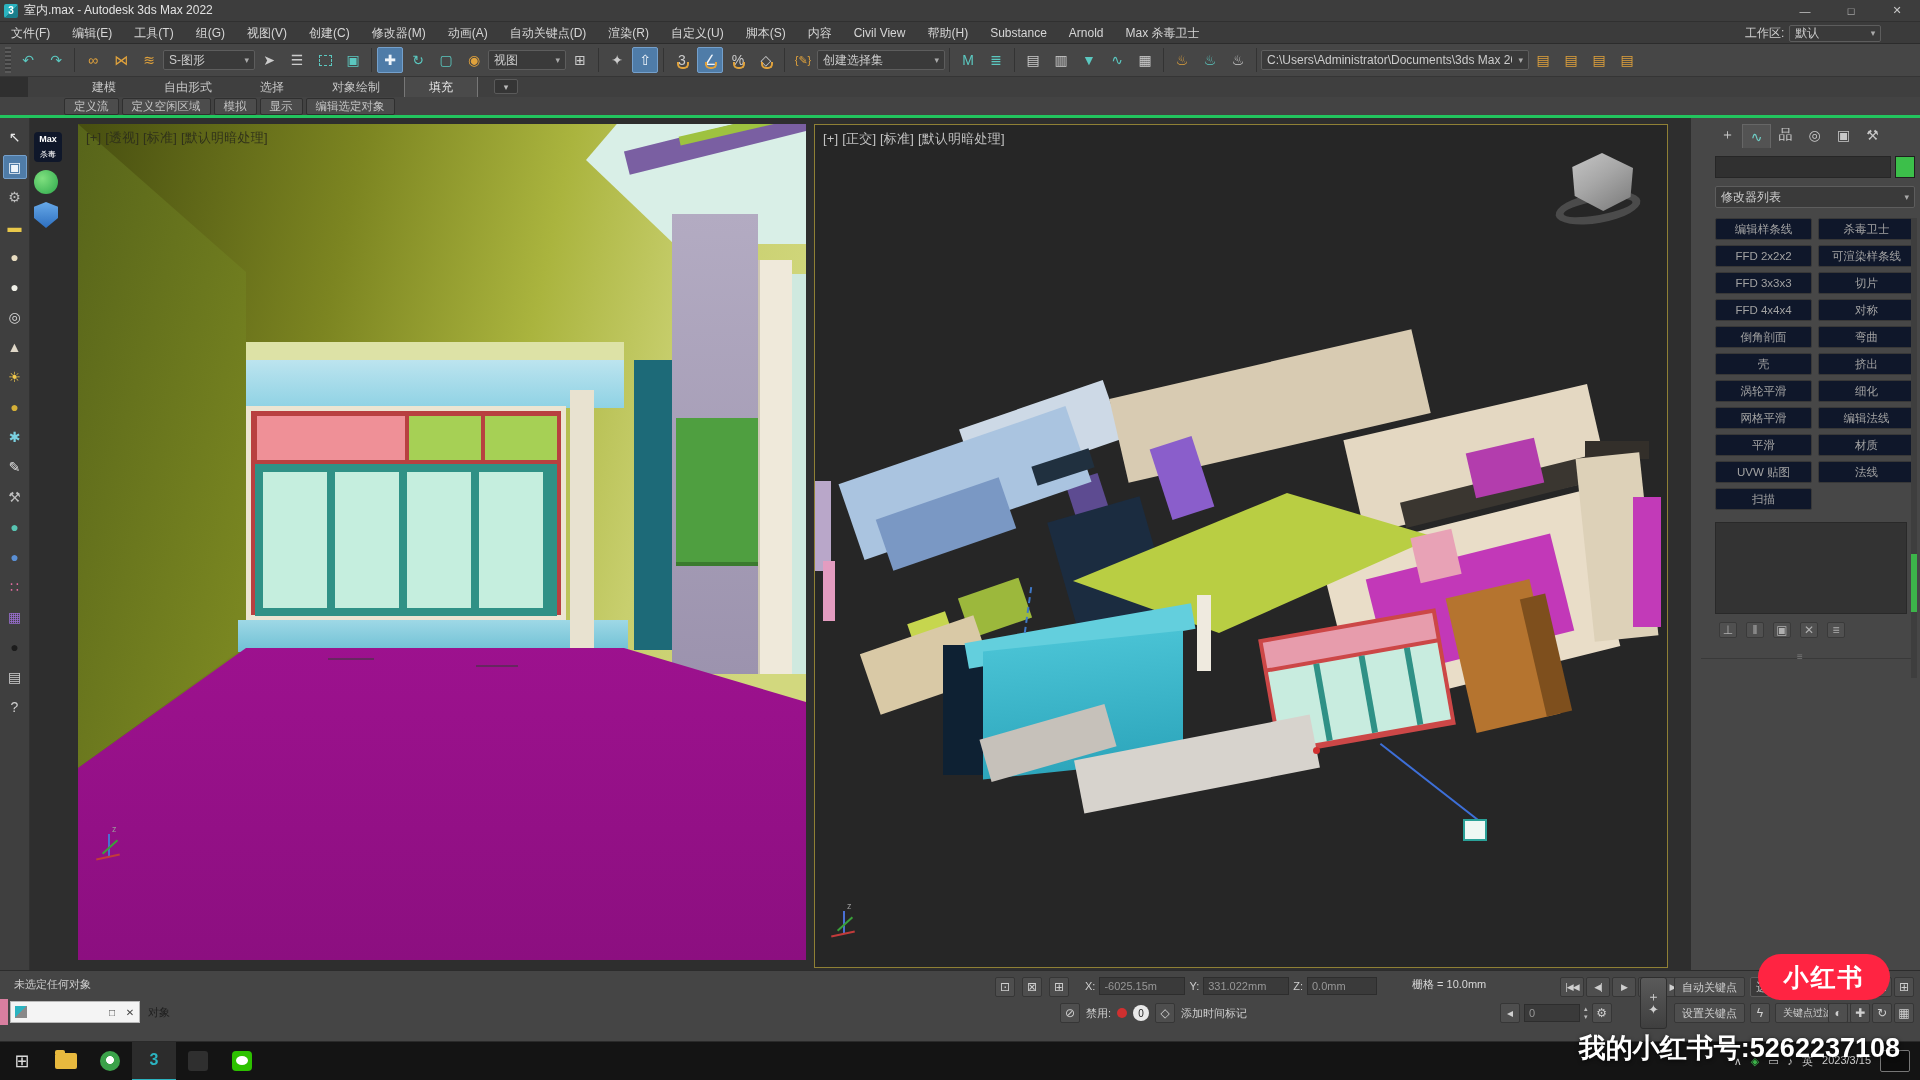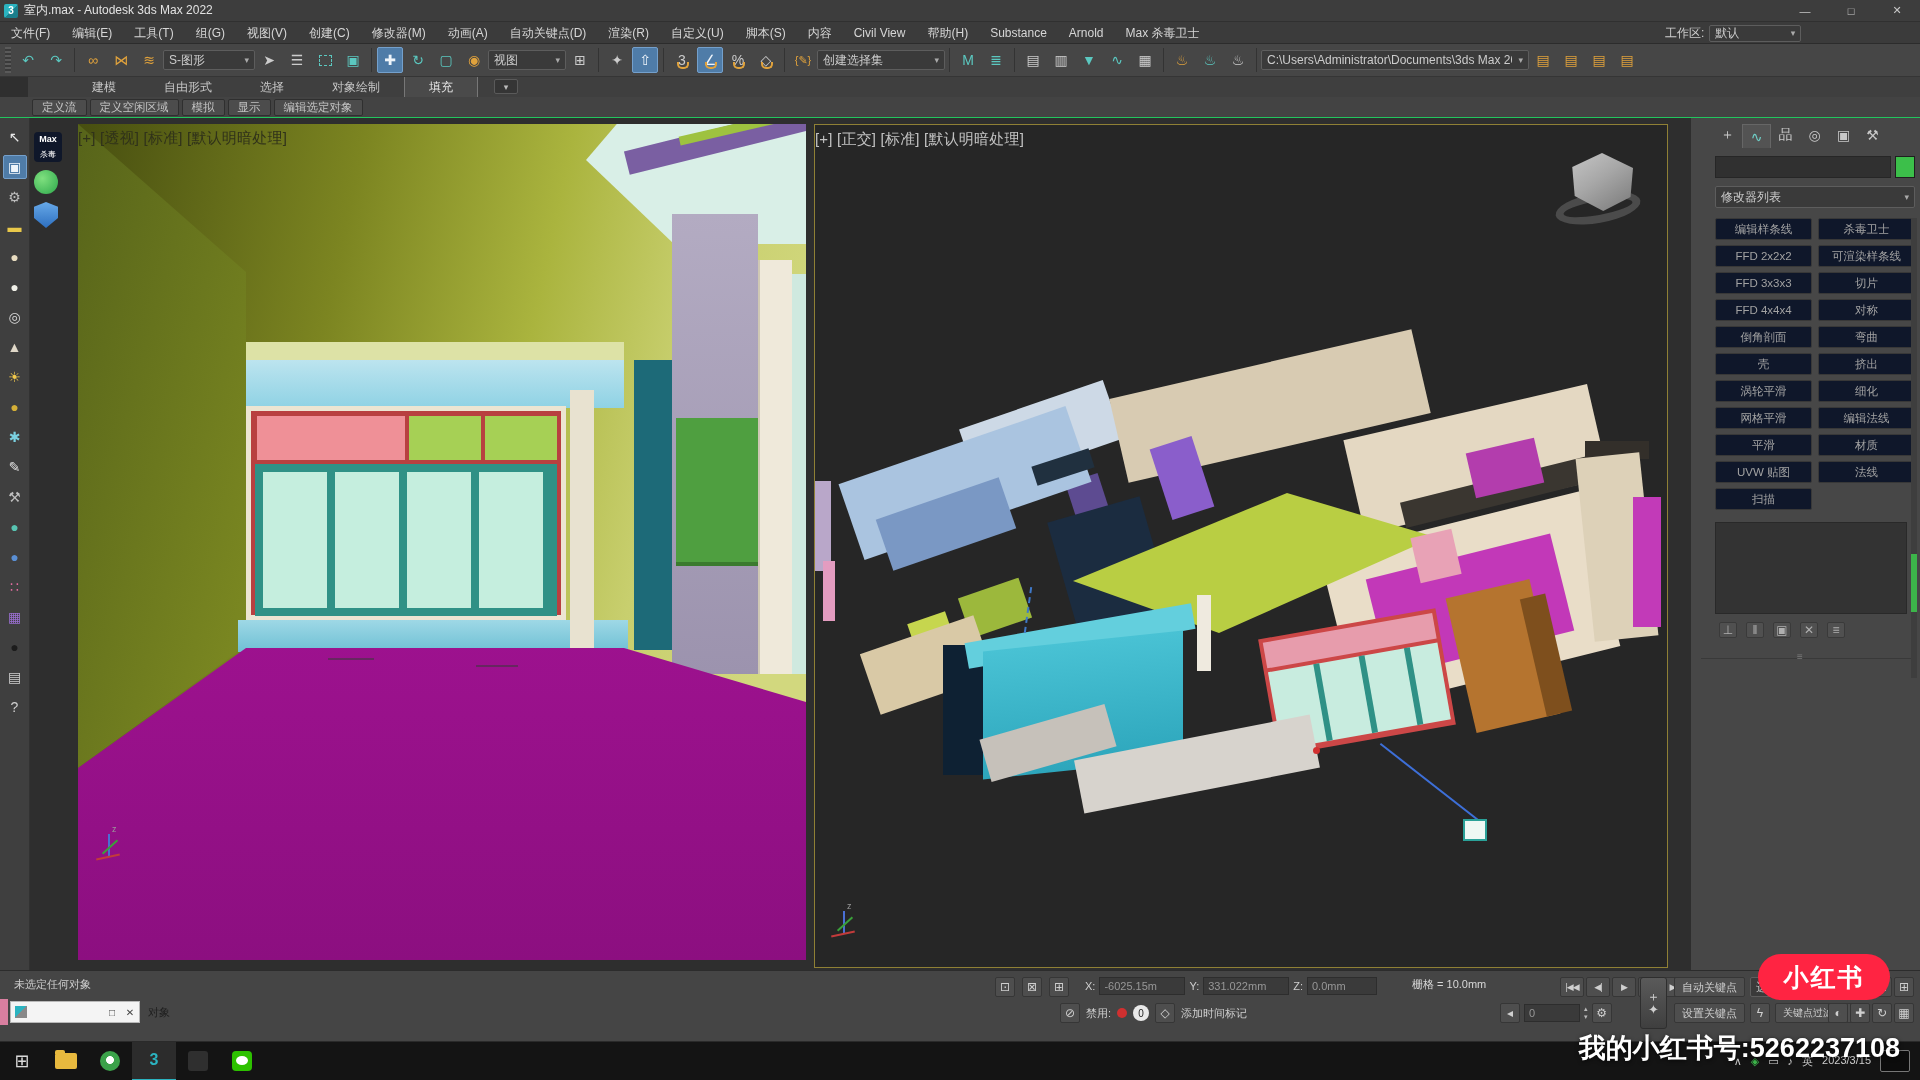--- a/index.html
+++ b/index.html
@@ -29,39 +29,39 @@
   .dd .car { font-size:9px; color:#aaa; margin-left:6px; }
   .dashedbox { width:13px; height:11px; border:1px dashed #5bc8c0; }
   .snap::after { content:""; position:absolute; bottom:3px; left:7px; width:8px; height:5px; border:2px solid #e0a23c; border-top:none; border-radius:0 0 5px 5px; }
   .pathdd { width:268px; }
 
   
   .ribbon-tabs { position:absolute; left:0; top:77px; width:1920px; height:20px; background:#3f3f3f; display:flex; align-items:center; padding-left:40px; z-index:27;margin-left:28px; }
   .rtab { font-size:12px; color:#c6c6c6; padding:2px 24px; }
   .rtab.active { background:#4a4a4a; border:1px solid #777; border-bottom:none; color:#e8e8e8; }
   .rib-min { width:24px; height:15px; background:#353535; border:1px solid #5a5a5a; border-radius:2px; color:#bbb; font-size:9px; display:flex; align-items:center; justify-content:center; margin:0 0 2px 14px; }
-  .ribbon-panels { position:absolute; left:0; top:97px; width:1920px; height:21px; background:#434343; display:flex; align-items:center; gap:3px; padding-left:32px; border-bottom:1px solid #22c55e; z-index:27; }
+  .ribbon-panels { position:absolute; left:0; top:97px; width:1920px; height:21px; background:#434343; display:flex; align-items:center; gap:3px; padding-left:64px; border-bottom:3px solid #22c55e; z-index:27; }
   .rpanel { height:17px; background:#4c4c4c; border:1px solid #2f2f2f; border-radius:2px; color:#c2c2c2; font-size:11.5px; display:flex; align-items:center; padding:0 9px; }
 
   
   .main { position:absolute; left:0; top:118px; width:1920px; height:852px; }
   .dock { position:absolute; left:0; top:0; width:30px; height:852px; background:#3f3f3f; border-right:1px solid #323232; display:flex; flex-direction:column; align-items:center; padding-top:4px; }
   .dock-ico { width:24px; height:24px; margin:3px 0; display:flex; align-items:center; justify-content:center; font-size:14px; border-radius:2px; flex:none; }
   .dock-ico.active { border:1px solid #74a0cc; }
   .dock-float { position:absolute; left:34px; top:14px; width:30px; display:flex; flex-direction:column; gap:8px; z-index:5; }
   .badge-max { width:28px; height:30px; background:#0f172a; border-radius:4px; color:#fff; text-align:center; line-height:1; padding-top:3px; }
   .badge-max b { display:block; font-size:9px; } .badge-max span { font-size:8px; }
   .circle-green { width:24px; height:24px; border-radius:50%; background:radial-gradient(circle at 35% 35%,#7fe07f,#2da84b); }
   .shield-blue { width:24px; height:26px; background:linear-gradient(#67a9e8,#2d6fc0); clip-path:polygon(50% 0,100% 18%,100% 62%,50% 100%,0 62%,0 18%); }
 
   .vpzone { position:absolute; left:30px; top:0; width:1660px; height:852px; background:#2e2e2e; }
   .vp { position:absolute; overflow:hidden; }
   .vp-left { left:48px; top:6px; width:728px; height:836px; }
   .vp-right { left:784px; top:6px; width:854px; height:844px; background:#262626; border:1px solid #8f8035; }
-  .vp-label { position:absolute; left:0; top:5px; font-size:15px; z-index:9; letter-spacing:0.2px; }
+  .vp-label { position:absolute; left:8px; top:5px; font-size:13px; z-index:9; letter-spacing:0.2px; }
   .vp-label.dark { color:#30321a; } .vp-label.light { color:#c2c2c2; }
   .gizmo { position:absolute; width:34px; height:34px; z-index:8; }
   .gz { position:absolute; } 
   .gz-z { left:14px; top:4px; width:2px; height:22px; background:#4a6fd4; }
   .gz-x { left:2px; top:26px; width:24px; height:2px; background:#c23b3b; transform:rotate(-12deg); }
   .gz-y { left:6px; top:16px; width:20px; height:2px; background:#3aa13a; transform:rotate(-42deg); }
   .gz-lbl { position:absolute; left:18px; top:-6px; font-size:9px; color:#9a9a9a; }
 
   
   .viewcube { position:absolute; right:20px; top:26px; width:92px; height:86px; z-index:8; }
@@ -150,21 +150,21 @@
     <span class="menu-item">渲染(R)</span>
     <span class="menu-item">自定义(U)</span>
     <span class="menu-item">脚本(S)</span>
     <span class="menu-item">内容</span>
     <span class="menu-item">Civil View</span>
     <span class="menu-item">帮助(H)</span>
     <span class="menu-item">Substance</span>
     <span class="menu-item">Arnold</span>
     <span class="menu-item">Max 杀毒卫士</span>
   </div>
-<div class="workspace abs" style="left:1660px;top:22px;height:22px;z-index:31">
+<div class="workspace abs" style="left:1740px;top:22px;height:22px;z-index:31">
   <span></span>
   <span>工作区:</span>
   <div class="dd">
       <span>默认</span>
       <span class="car">▾</span>
     </div>
 </div>
 
 <div class="toolbar">
   <div class="tb-grip"></div>

